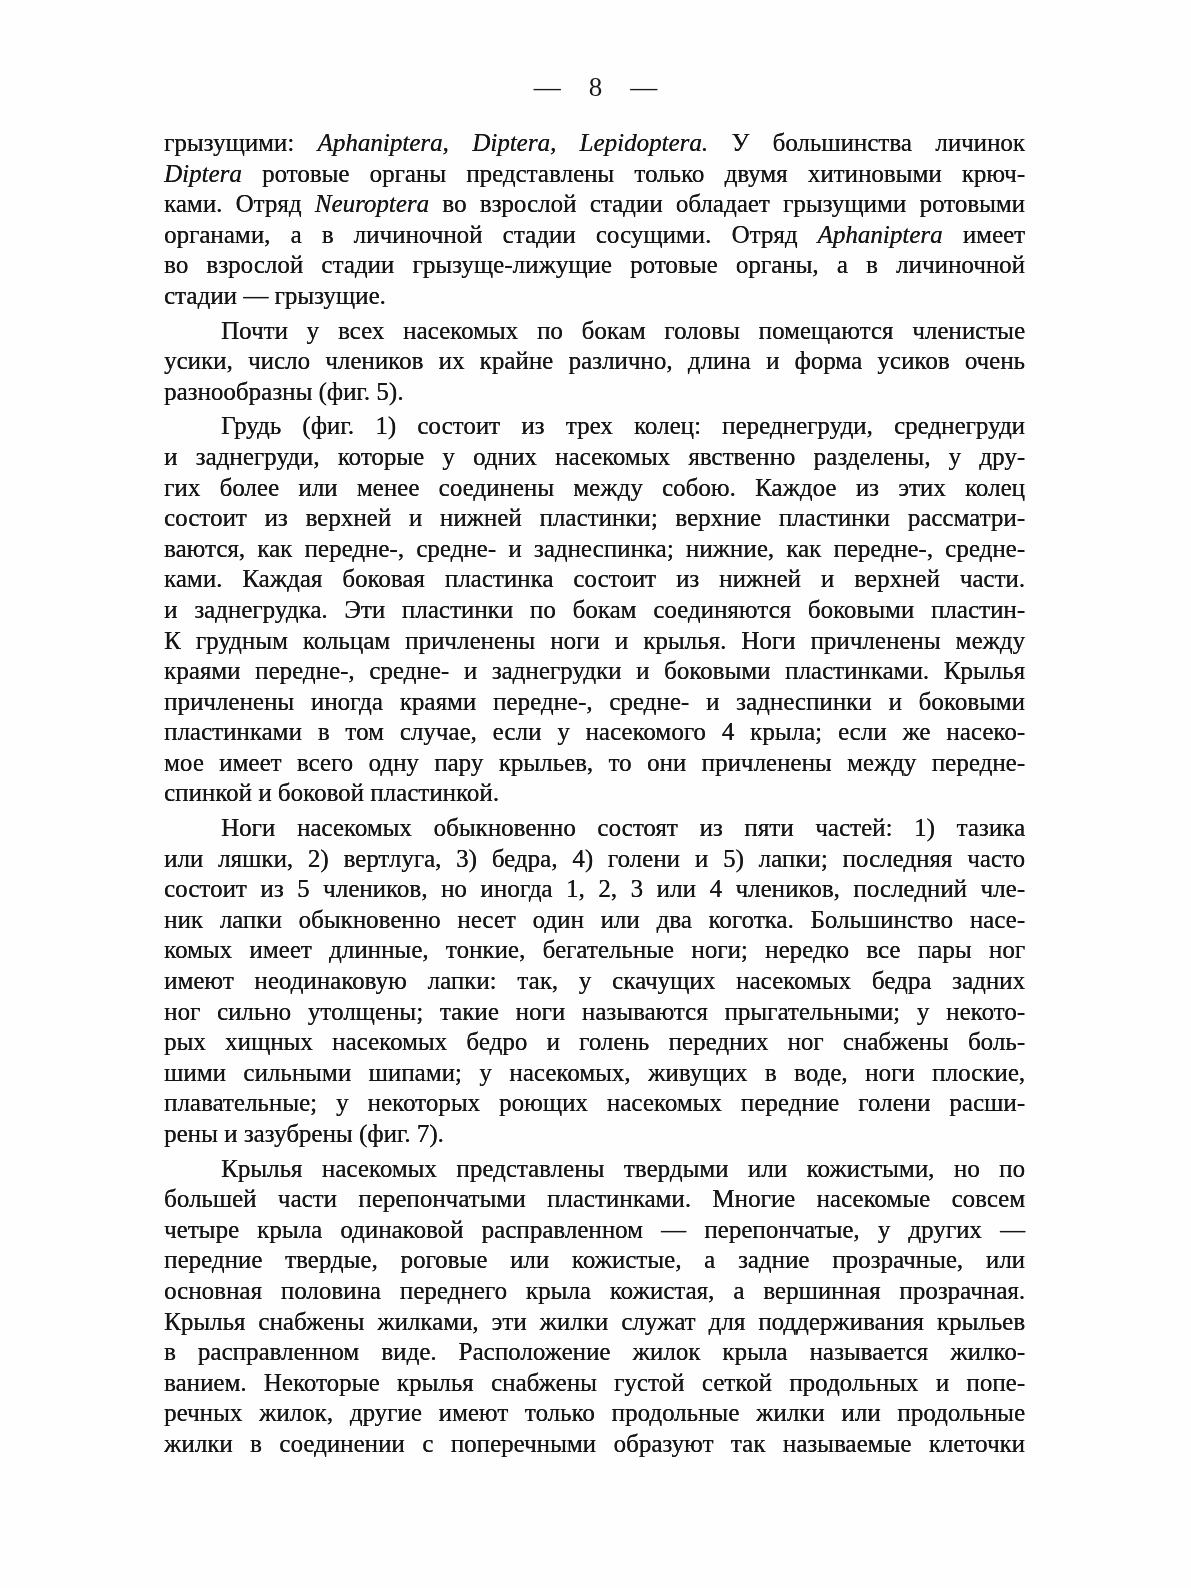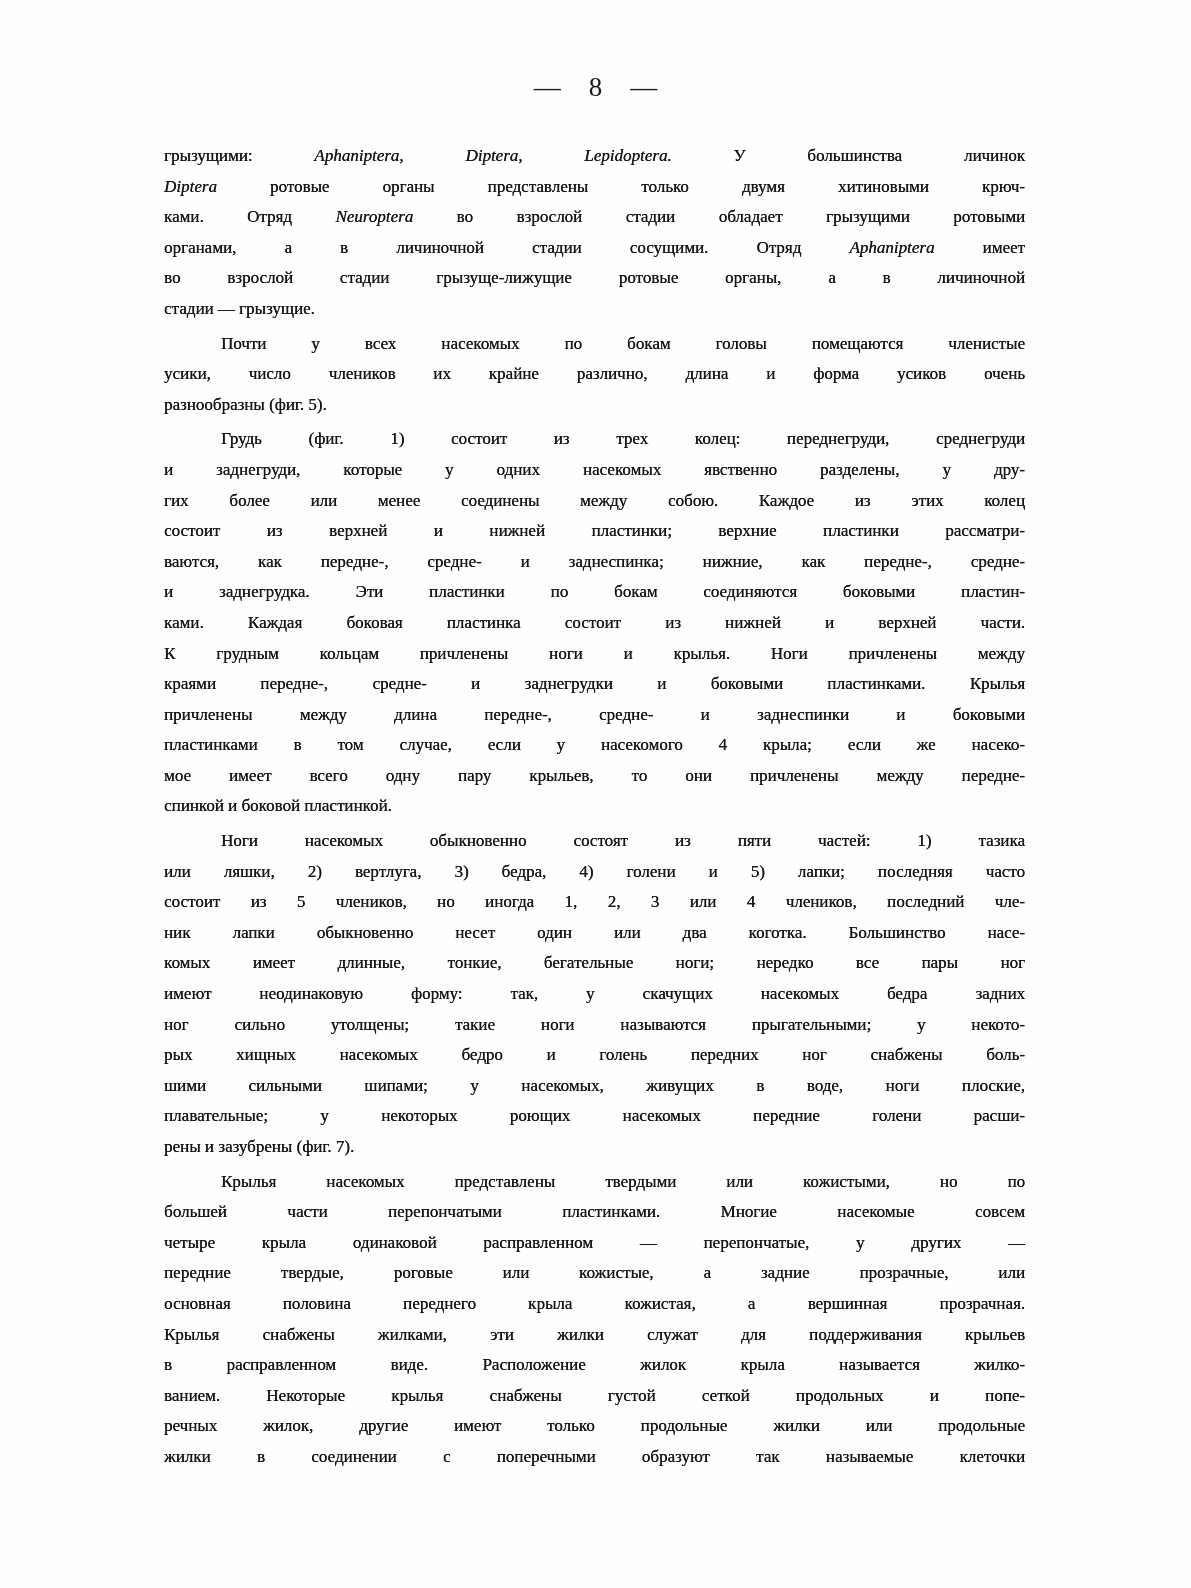--- a/index.html
+++ b/index.html
@@ -25,23 +25,23 @@
     display: flex;
     justify-content: center;
     align-items: center;
     gap: 28px;
     font-size: 27px;
     color: #1a1a1a;
   }
   .text-block {
     position: absolute;
     left: 164px;
-    top: 141px;
+    top: 128px;
     width: 861px;
-    font-size: 17px;
+    font-size: 25px;
     line-height: 30.6px;
     text-shadow: 0.25px 0 0 currentColor;
   }
   .paragraph { margin: 0 0 4px 0; }
   .line {
     text-align: justify;
     text-align-last: justify;
   }
   .line.last { text-align-last: left; }
   .line.first { text-indent: 57px; }
@@ -71,36 +71,36 @@
         <div class="line first"><span>Почти у всех насекомых по бокам головы помещаются членистые</span></div>
         <div class="line"><span>усики, число члеников их крайне различно, длина и форма усиков очень</span></div>
         <div class="line last"><span>разнообразны (фиг. 5).</span></div>
       </div>
       <div class="paragraph">
         <div class="line first"><span>Грудь (фиг. 1) состоит из трех колец: переднегруди, среднегруди</span></div>
         <div class="line"><span>и заднегруди, которые у одних насекомых явственно разделены, у дру-</span></div>
         <div class="line"><span>гих более или менее соединены между собою. Каждое из этих колец</span></div>
         <div class="line"><span>состоит из верхней и нижней пластинки; верхние пластинки рассматри-</span></div>
         <div class="line"><span>ваются, как передне-, средне- и заднеспинка; нижние, как передне-, средне-</span></div>
+        <div class="line"><span>ками. Каждая боковая пластинка состоит из нижней и верхней части.</span></div>
         <div class="line"><span>и заднегрудка. Эти пластинки по бокам соединяются боковыми пластин-</span></div>
-        <div class="line"><span>ками. Каждая боковая пластинка состоит из нижней и верхней части.</span></div>
         <div class="line"><span>К грудным кольцам причленены ноги и крылья. Ноги причленены между</span></div>
         <div class="line"><span>краями передне-, средне- и заднегрудки и боковыми пластинками. Крылья</span></div>
-        <div class="line"><span>причленены между длина передне-, средне- и заднеспинки и боковыми</span></div>
+        <div class="line"><span>причленены иногда краями передне-, средне- и заднеспинки и боковыми</span></div>
         <div class="line"><span>пластинками в том случае, если у насекомого 4 крыла; если же насеко-</span></div>
         <div class="line"><span>мое имеет всего одну пару крыльев, то они причленены между передне-</span></div>
         <div class="line last"><span>спинкой и боковой пластинкой.</span></div>
       </div>
       <div class="paragraph">
         <div class="line first"><span>Ноги насекомых обыкновенно состоят из пяти частей: 1) тазика</span></div>
         <div class="line"><span>или ляшки, 2) вертлуга, 3) бедра, 4) голени и 5) лапки; последняя часто</span></div>
         <div class="line"><span>состоит из 5 члеников, но иногда 1, 2, 3 или 4 члеников, последний чле-</span></div>
         <div class="line"><span>ник лапки обыкновенно несет один или два коготка. Большинство насе-</span></div>
         <div class="line"><span>комых имеет длинные, тонкие, бегательные ноги; нередко все пары ног</span></div>
-        <div class="line"><span>имеют неодинаковую форму: так, у скачущих насекомых бедра задних</span></div>
+        <div class="line"><span>имеют неодинаковую лапки: так, у скачущих насекомых бедра задних</span></div>
         <div class="line"><span>ног сильно утолщены; такие ноги называются прыгательными; у некото-</span></div>
         <div class="line"><span>рых хищных насекомых бедро и голень передних ног снабжены боль-</span></div>
         <div class="line"><span>шими сильными шипами; у насекомых, живущих в воде, ноги плоские,</span></div>
         <div class="line"><span>плавательные; у некоторых роющих насекомых передние голени расши-</span></div>
         <div class="line last"><span>рены и зазубрены (фиг. 7).</span></div>
       </div>
       <div class="paragraph">
         <div class="line first"><span>Крылья насекомых представлены твердыми или кожистыми, но по</span></div>
         <div class="line"><span>большей части перепончатыми пластинками. Многие насекомые совсем</span></div>
         <div class="line"><span>четыре крыла одинаковой расправленном — перепончатые, у других —</span></div>

